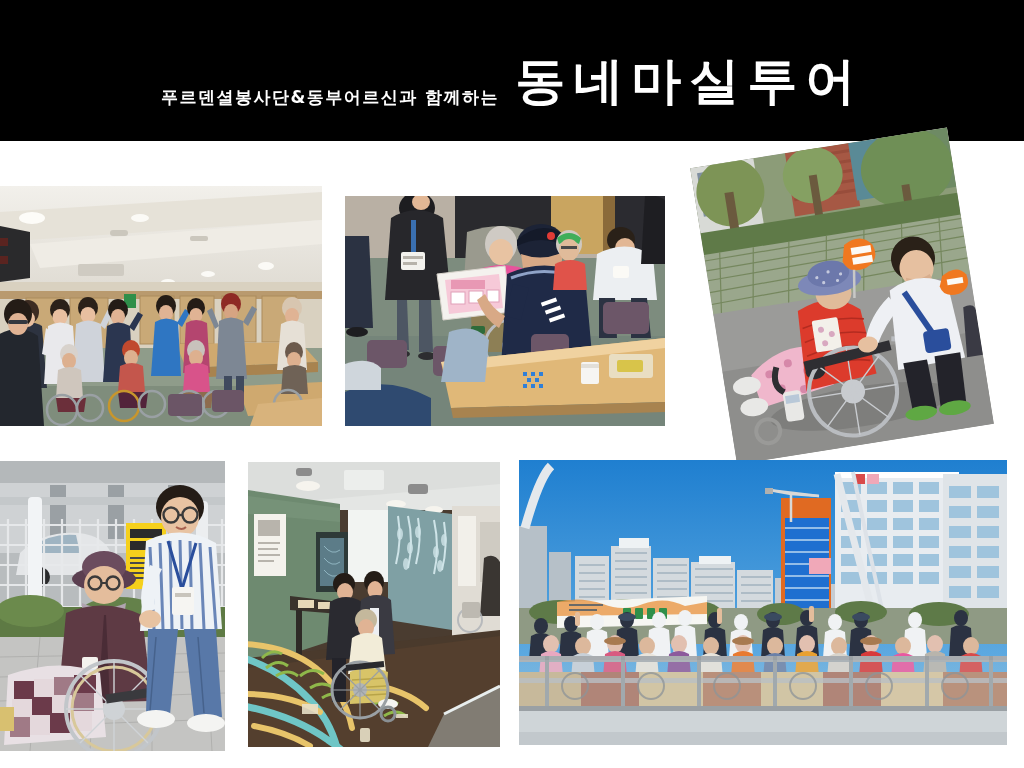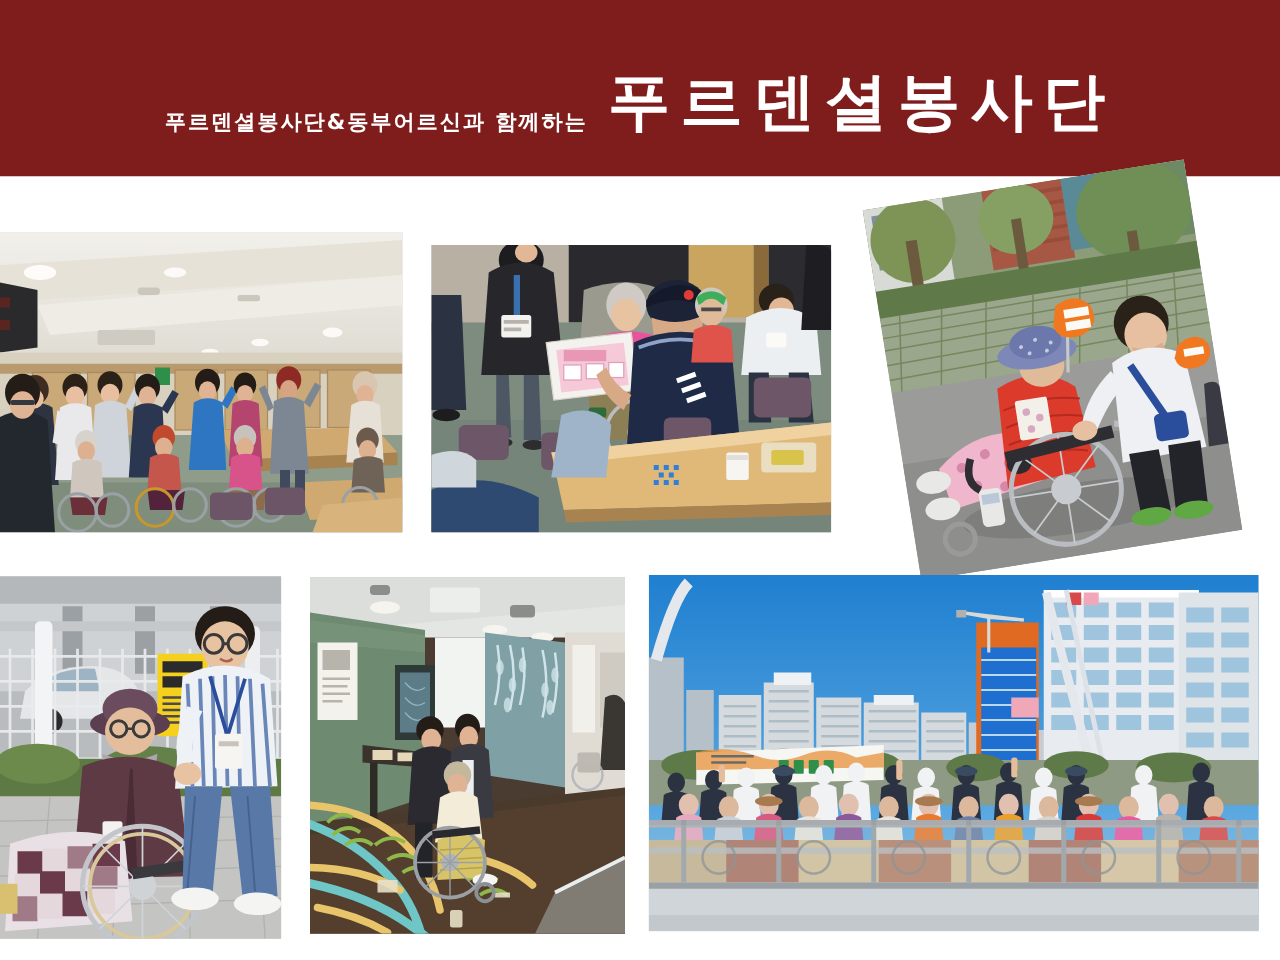--- a/index.html
+++ b/index.html
@@ -14,21 +14,21 @@
     position: relative;
     width: 1024px; height: 768px;
     background: #ffffff;
   }
 
   
   .header-band {
     position: absolute;
     left: 0; top: 0;
     width: 1024px; height: 141px;
-    background: #7f1d1d;
+    background: #000000;
   }
   .header-inner {
     position: absolute;
     left: 0; top: 0;
     width: 1024px; height: 141px;
     display: flex;
     align-items: flex-end;
     justify-content: center;
     gap: 16px;
     padding-bottom: 28px;
@@ -73,21 +73,21 @@
   #photo-bridge    { left: 519px; top: 460px; width: 488px; height: 285px; }
 </style>
 </head>
 <body>
 
 <div id="poster">
 
   <div class="header-band">
     <div class="header-inner">
       <span class="subtitle">푸르덴셜봉사단&amp;동부어르신과 함께하는</span>
-      <span class="maintitle">푸르덴셜봉사단</span>
+      <span class="maintitle">동네마실투어</span>
     </div>
   </div>
 
   <div class="photo" id="photo-hall">
     <svg viewBox="0 0 322 240" preserveAspectRatio="none">
       <defs>
         <linearGradient id="hallCeil" x1="0" y1="0" x2="0" y2="1">
           <stop offset="0" stop-color="#f2f0eb"></stop>
             <stop offset="1" stop-color="#ddd9d0"></stop>
         </linearGradient>

